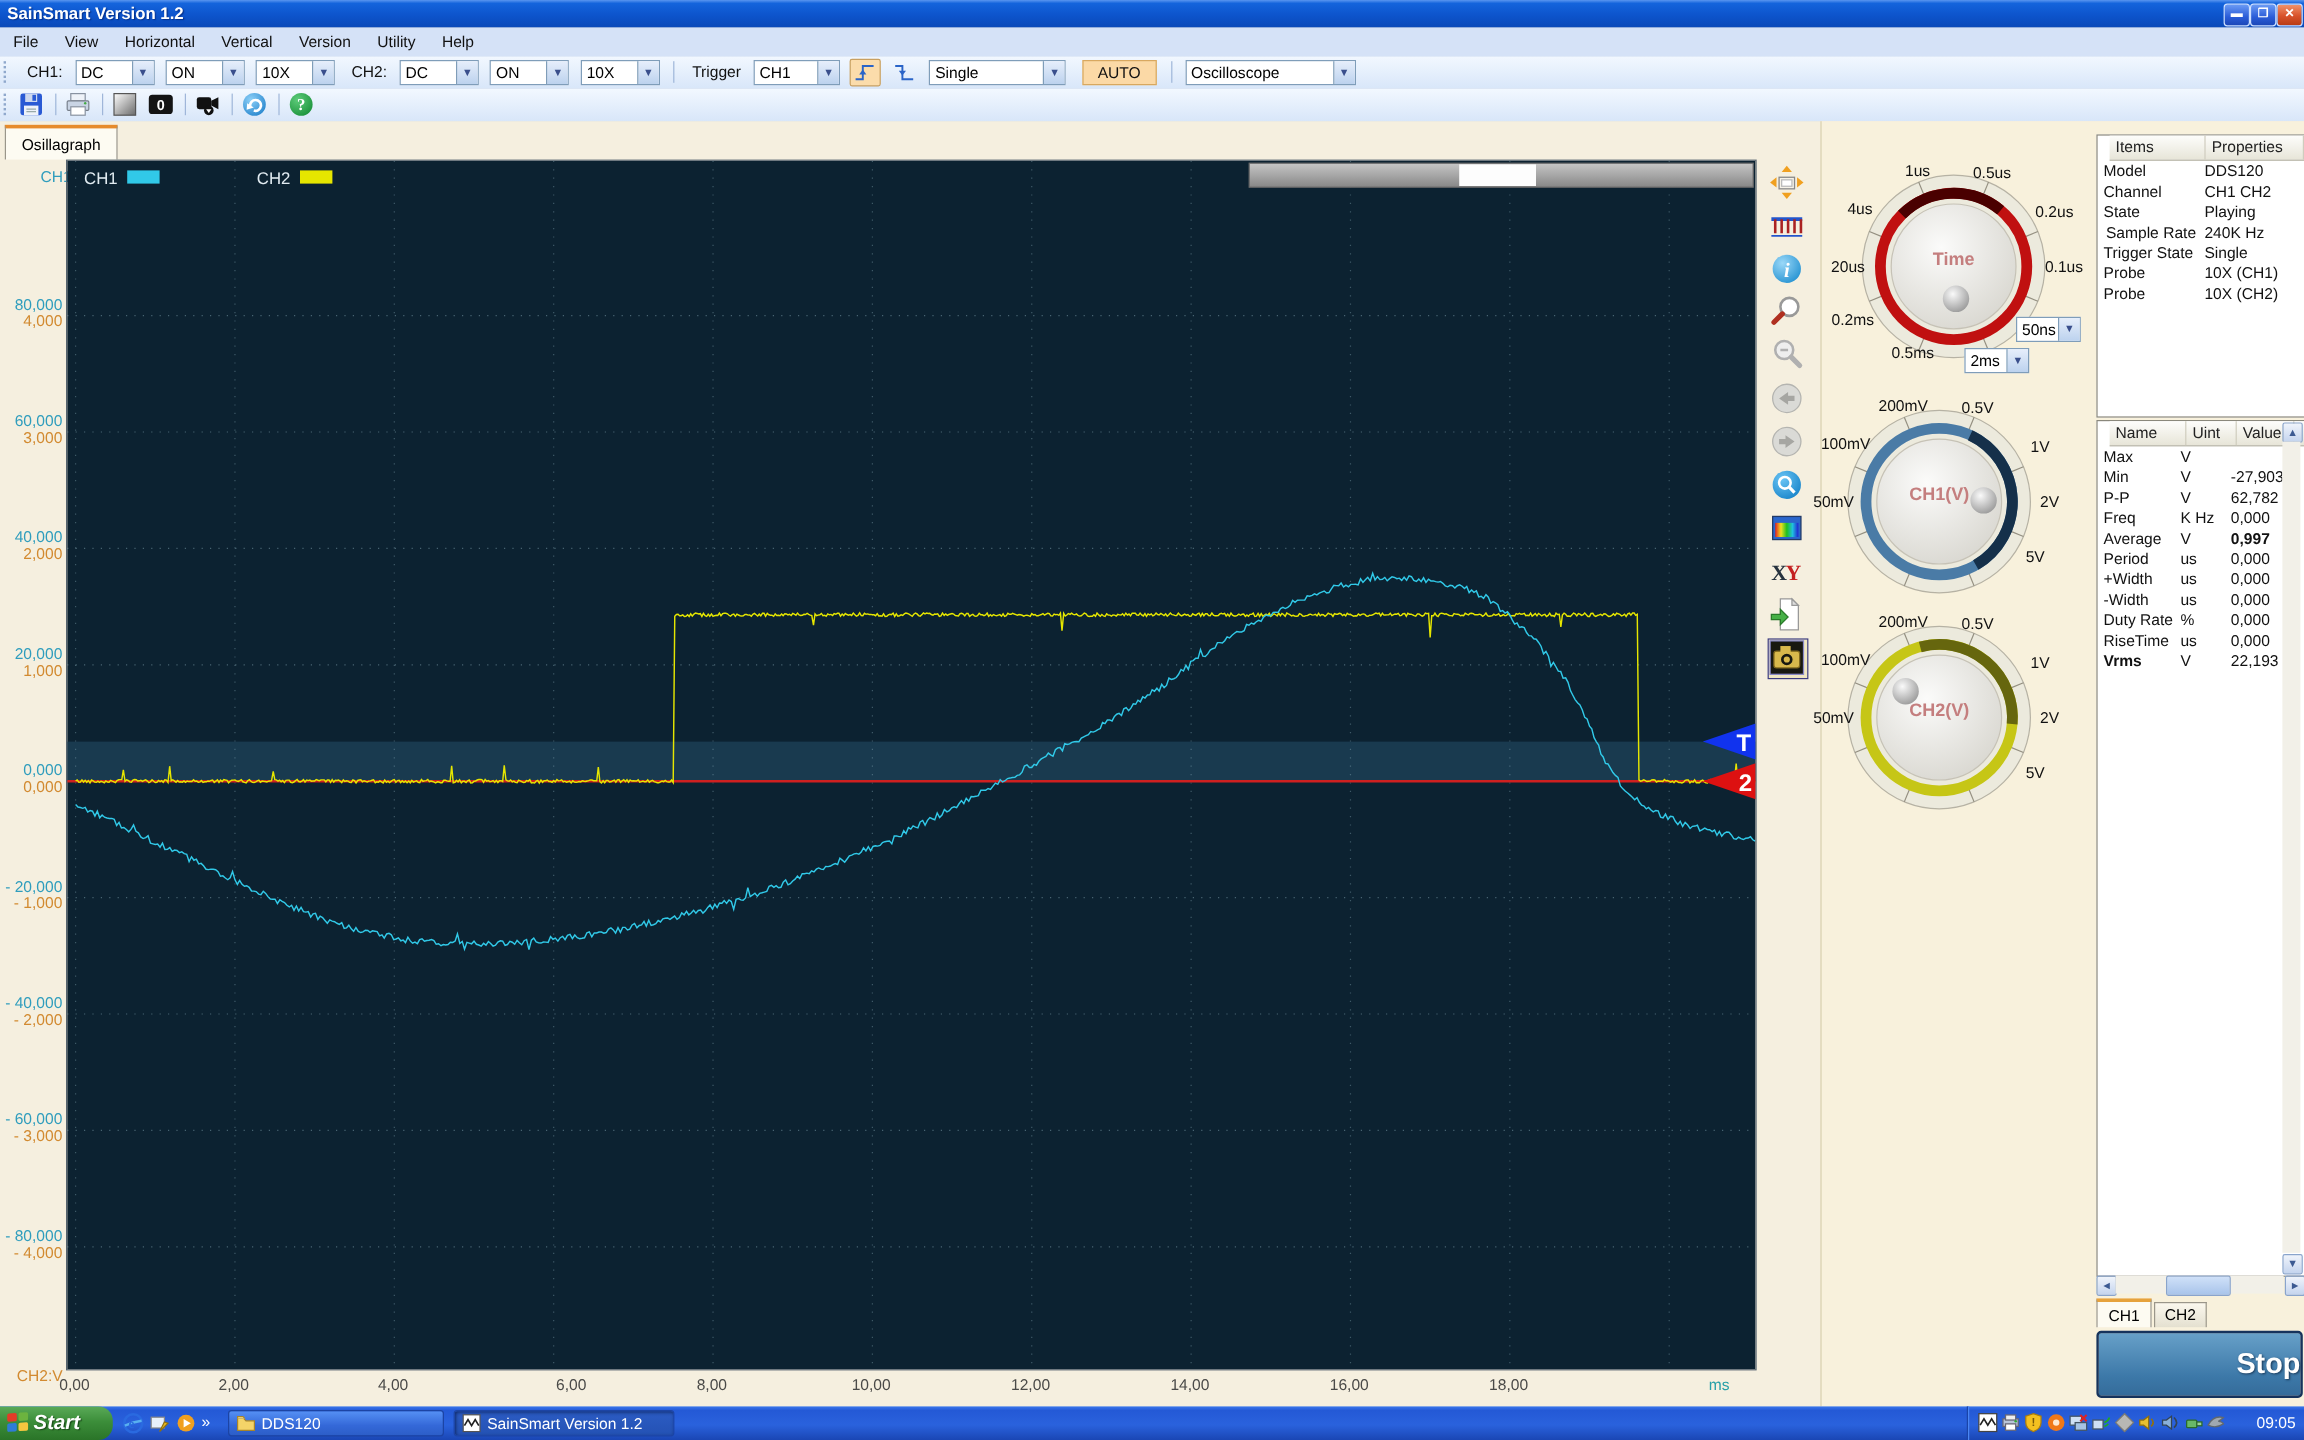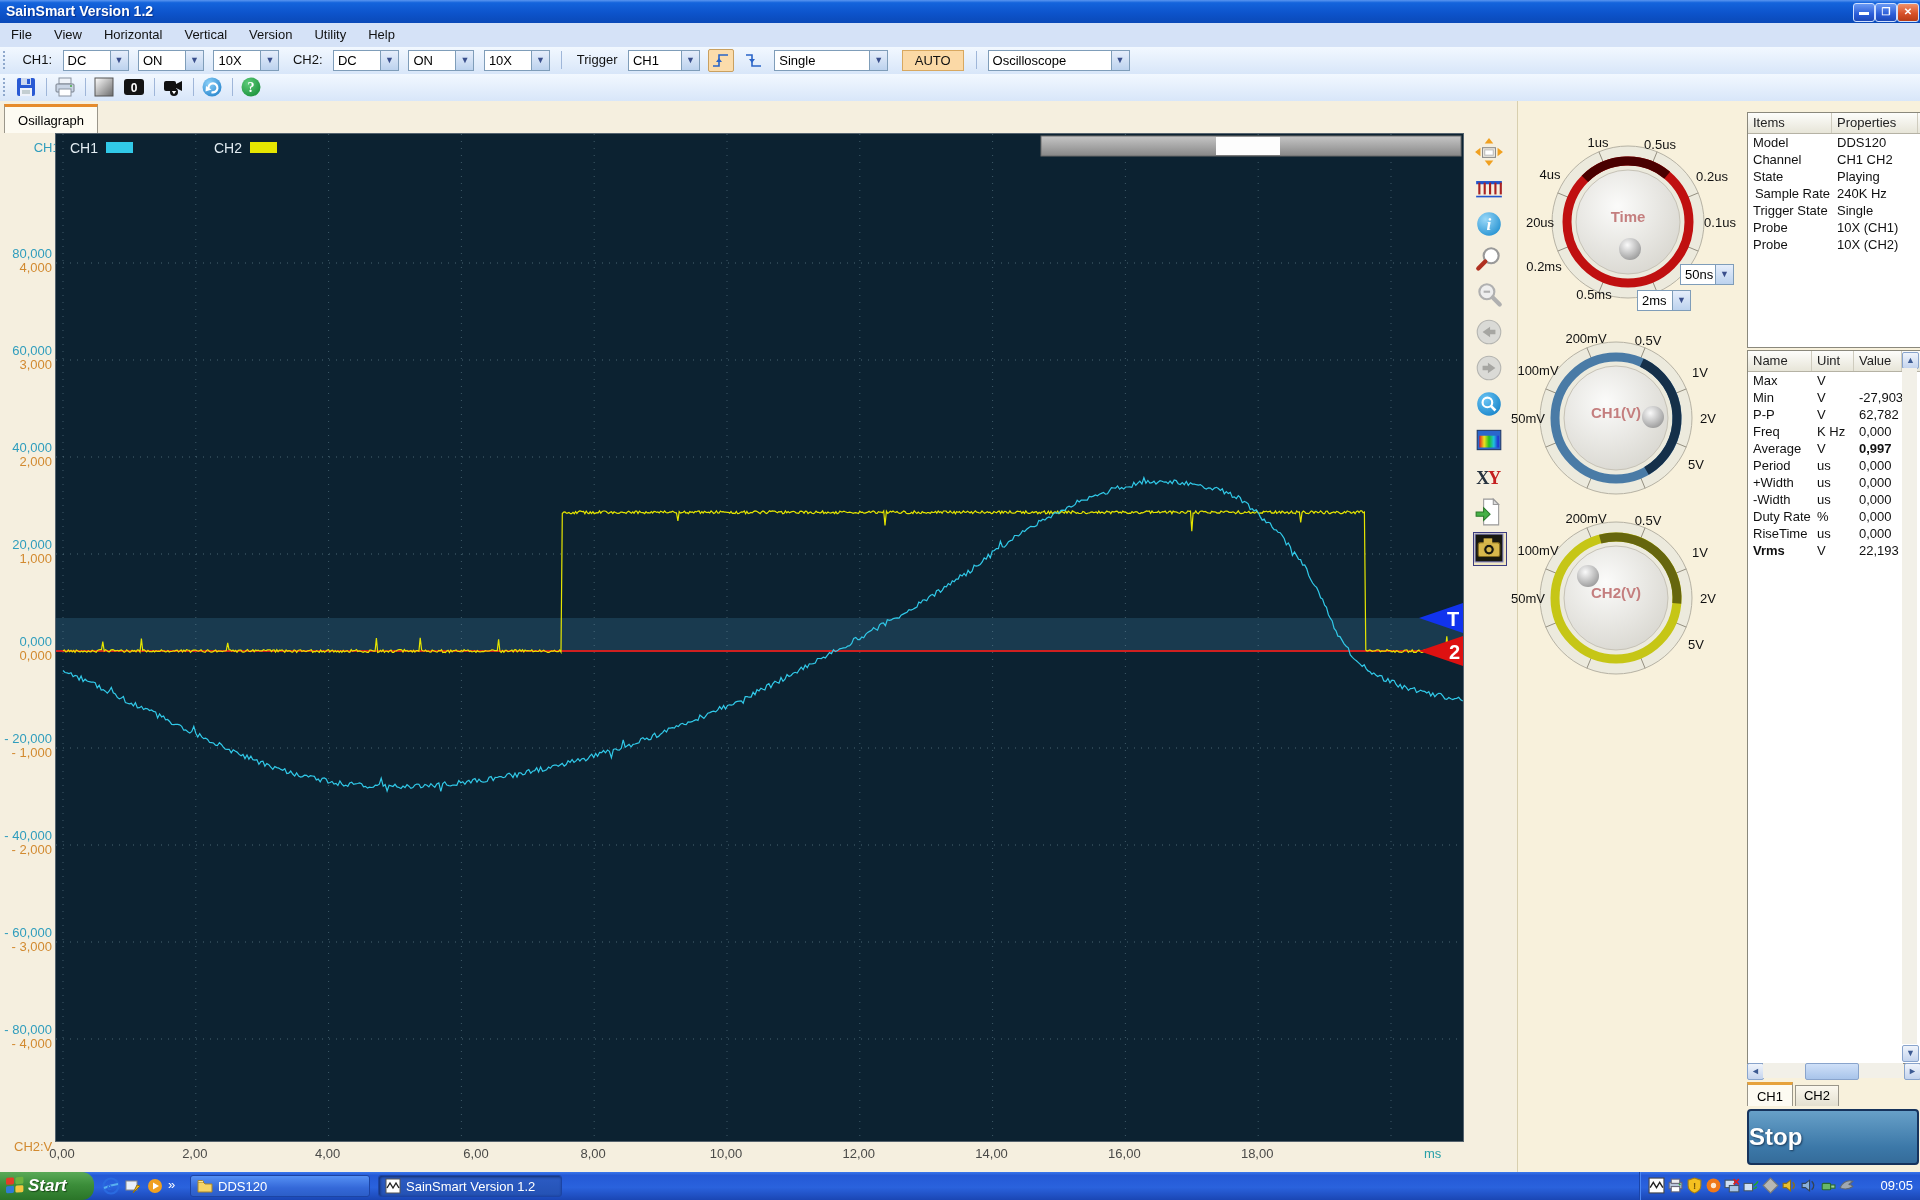--- a/index.html
+++ b/index.html
@@ -60,36 +60,36 @@
   #rightpanel{left:1517px;top:101px;width:403px;height:1071px;background:#f8f1dc;border-left:1px solid #d8cfae;}
   .knob{width:200px;height:184px;}
   .knoblabel{position:absolute;font-size:13px;color:#111;transform:translate(-50%,-50%);white-space:nowrap;}
   .knobtitle{position:absolute;left:50%;top:86px;transform:translate(-50%,-50%);
     color:#c47e7e;font-weight:bold;font-size:15px;}
   
   .xptable{background:#fff;border:1px solid #8a887c;}
   .xprow{display:flex;height:17px;font-size:13px;color:#111;}
   .xprow .cell{padding:1px 0 0 5px;overflow:hidden;white-space:nowrap;box-sizing:border-box;}
   .xphead{display:flex;height:20px;font-size:13px;color:#222;
-    background:linear-gradient(180deg,#fdfdfb,#e7e5d8);border-bottom:1px solid #b5b2a4;}
+    background:linear-gradient(180deg,#fdfdfb,#e7e5d8);border-bottom:1px solid #b5b2a4;margin-left:10px;}
   .xphead .cell{padding:2px 0 0 5px;border-right:1px solid #cfccbe;box-sizing:border-box;}
   
   .sbbtn{background:linear-gradient(180deg,#f0f4fb,#c4d4ee);border:1px solid #89a4cc;border-radius:2px;
     color:#3c5a92;font-size:9px;text-align:center;line-height:15px;}
   .sbtrack{background:#f2f0e8;}
   .sbthumb{background:linear-gradient(180deg,#cfe0f8,#a8c4ea);border:1px solid #89a4cc;border-radius:2px;}
   
   .btab{font-size:13px;text-align:center;box-sizing:border-box;}
   #btab-ch1{left:229px;top:981px;width:46px;height:24px;background:#fdfbf2;border:1px solid #9a968a;
     border-bottom:none;border-top:3px solid #e6a23c;padding-top:4px;}
   #btab-ch2{left:277px;top:984px;width:44px;height:21px;background:linear-gradient(180deg,#fbf8ee,#e4e0d0);
     border:1px solid #9a968a;border-bottom:none;padding-top:2px;}
   #stopbtn{left:229px;top:1008px;width:172px;height:56px;border:2px solid #16335c;border-radius:4px;
     background:linear-gradient(180deg,#67a0c8,#3c78a8 70%,#356c9a);color:#fff;font-size:24px;font-weight:bold;
-    text-align:left;line-height:52px;text-shadow:1px 1px 2px #1a3a5a;box-sizing:border-box;}
+    text-align:right;line-height:52px;text-shadow:1px 1px 2px #1a3a5a;box-sizing:border-box;}
   
   #taskbar{left:0;top:1172px;width:1920px;height:28px;
     background:linear-gradient(180deg,#3a77ec 0%,#2459d6 12%,#2a62dd 55%,#1a46b4 100%);}
   #startbtn{left:0;top:0;width:94px;height:28px;border-radius:0 12px 12px 0;
     background:linear-gradient(180deg,#5aaa58 0%,#3c8e3a 45%,#2a7428 100%);
     box-shadow:1px 0 3px #05300a inset 0 0 0;color:#fff;font-weight:bold;font-style:italic;font-size:17px;}
   #startbtn span{margin-left:28px;line-height:27px;text-shadow:1px 1px 1px #1a4a18;}
   .qlic{width:18px;height:18px;display:inline-block;margin:5px 2px 0 2px;vertical-align:top;}
   .taskbtn{top:3px;height:22px;border-radius:3px;border:1px solid #1c44a4;color:#fff;font-size:13px;
     background:linear-gradient(180deg,#5590f4,#3468d8 60%,#2c5ec8);display:flex;align-items:center;padding:0 6px;box-sizing:border-box;}

